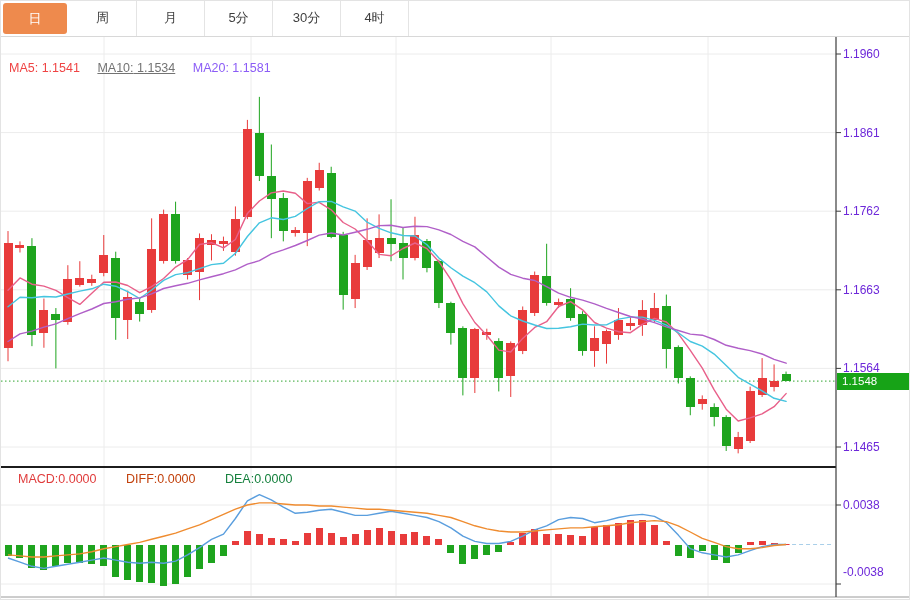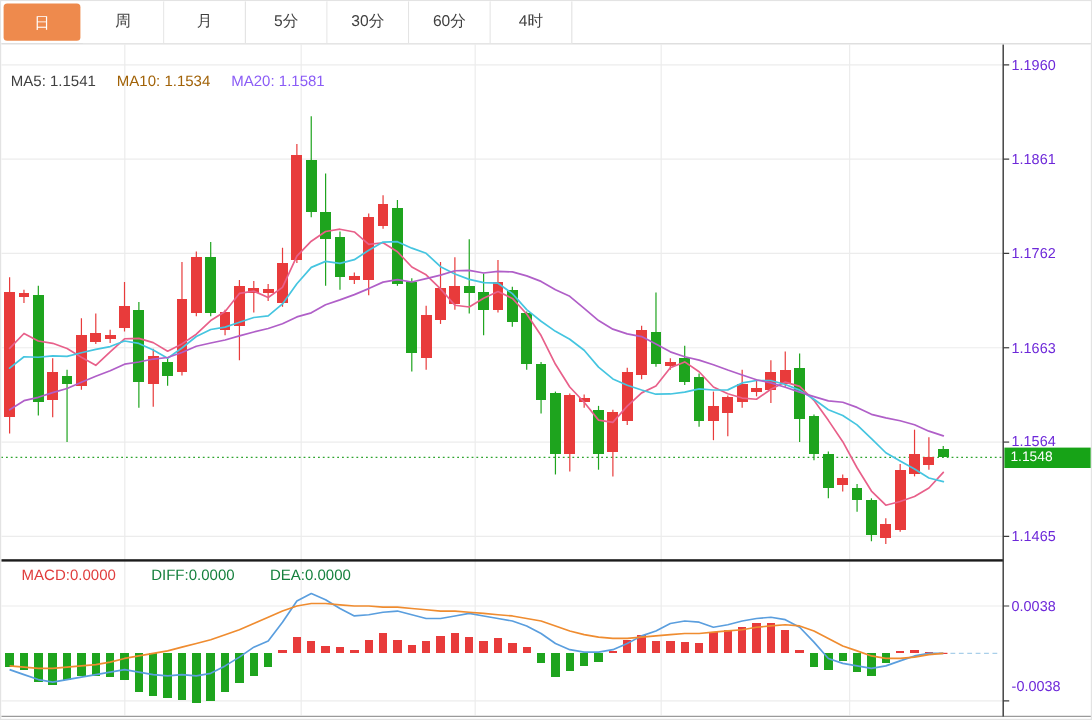--- a/index.html
+++ b/index.html
@@ -10,40 +10,39 @@
     background:#fff;border-bottom:1px solid #d8d8d8;z-index:6;}
   .tab{width:68px;height:35px;line-height:34px;text-align:center;font-size:13px;color:#3f3f3f;
     border-right:1px solid #e4e4e4;box-sizing:border-box;cursor:pointer;background:#fff;}
   .tab.active{background:#ee8a4d;color:#fff;border-radius:3px;width:64px;height:31px;
     line-height:31px;margin:2px;border-right:none;}
   
   .legend{position:absolute;left:8px;z-index:5;font-size:12.5px;white-space:nowrap;}
   .legend .lab{color:#3a3a3a;}
   .legend .sep{display:inline-block;width:14px;}
   .v-red{color:#e03c3c;} .v-green{color:#1ea41e;}
-  .v-ma5{color:#404040;} .v-ma10{color:#a16207;} .v-ma20{color:#8b5cf6;}
-  .v-diff{color:#15803d;text-align:right;} .v-dea{color:#15803d;}
+  .v-ma5{color:#ef4444;} .v-ma10{color:#737373;text-decoration:underline;} .v-ma20{color:#8b5cf6;}
+  .v-diff{color:#c2410c;text-align:right;} .v-dea{color:#15803d;}
   
   .ytick{position:absolute;left:842px;font-size:12px;color:#6d28d9;z-index:4;}
   .badge{position:absolute;left:836px;width:72px;height:17px;background:#17a317;color:#fff;
     font-size:11.5px;line-height:17px;padding-left:5px;box-sizing:border-box;z-index:5;}
   svg{position:absolute;top:0;left:0;z-index:1;}
 </style>
 </head>
 <body>
 
 <div class="widget">
 
   <div class="tabbar">
     <div class="tab active">日</div>
     <div class="tab">周</div>
     <div class="tab">月</div>
     <div class="tab">5分</div>
     <div class="tab">30分</div>
-    <div class="tab">60分</div>
     <div class="tab">4时</div>
   </div>
 
   <svg id="chart-svg" width="910" height="600">
       <line x1="0" y1="53" x2="835" y2="53" stroke="#ececec" stroke-width="1"></line>
       <line x1="0" y1="131.6" x2="835" y2="131.6" stroke="#ececec" stroke-width="1"></line>
       <line x1="0" y1="210.2" x2="835" y2="210.2" stroke="#ececec" stroke-width="1"></line>
       <line x1="0" y1="288.8" x2="835" y2="288.8" stroke="#ececec" stroke-width="1"></line>
       <line x1="0" y1="367.4" x2="835" y2="367.4" stroke="#ececec" stroke-width="1"></line>
       <line x1="0" y1="446" x2="835" y2="446" stroke="#ececec" stroke-width="1"></line>

